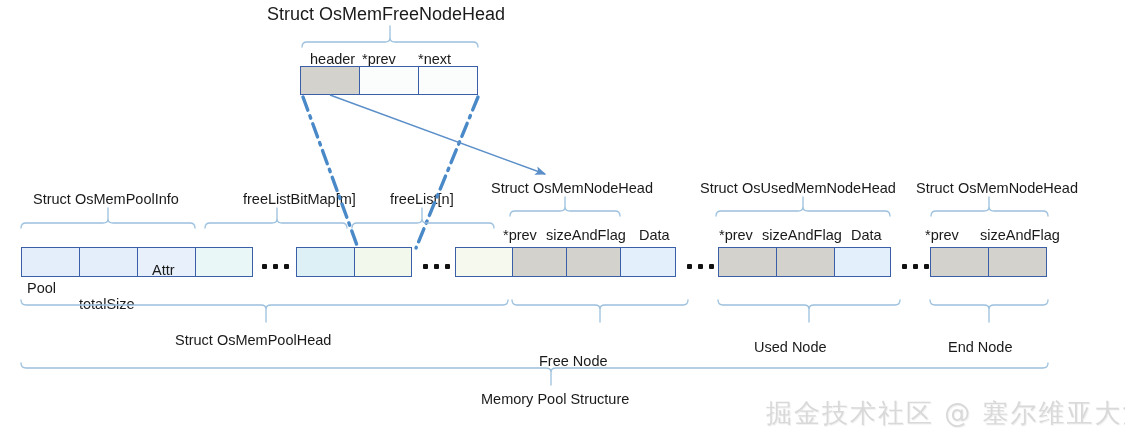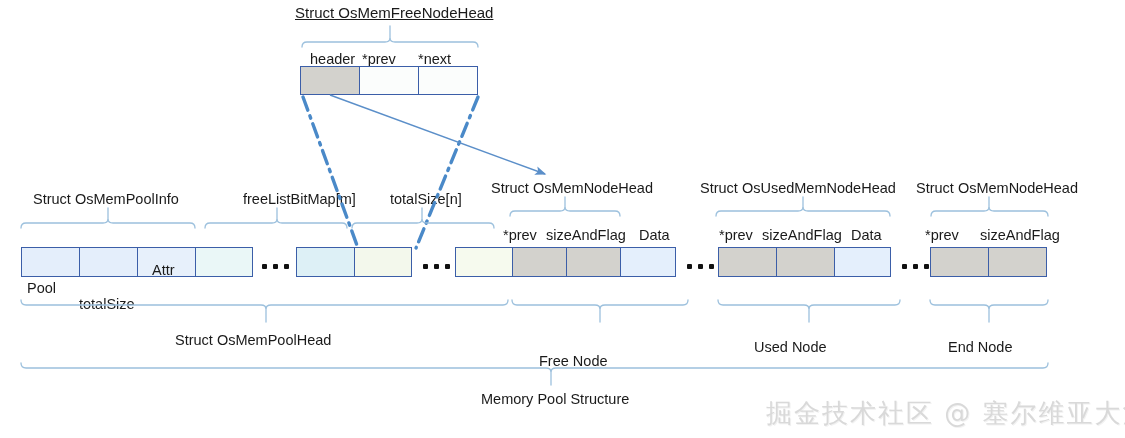--- a/index.html
+++ b/index.html
@@ -66,35 +66,35 @@
     text-shadow: 1px 1px 0 #f2f2f2;
     white-space: nowrap;
     font-family: "DejaVu Sans", sans-serif;
   }
 </style>
 </head>
 <body>
 
 <div id="canvas">
 
-  <div class="lbl" style="left:295px; top:5px; font-size:15px;text-decoration:underline;">Struct OsMemFreeNodeHead</div>
+  <div class="lbl" style="left:267px; top:5px; font-size:18px;">Struct OsMemFreeNodeHead</div>
 
   <div class="lbl" style="left:310px; top:52px;">header</div>
   <div class="lbl" style="left:362px; top:52px;">*prev</div>
   <div class="lbl" style="left:418px; top:52px;">*next</div>
 
   <div class="cellrow" style="left:300px; top:66px; width:180px; height:29px;">
     <div class="cell" style="width:60px; background:#d3d2cd;"></div>
     <div class="cell" style="width:60px; background:#fbfdfc;"></div>
     <div class="cell" style="width:60px; background:#fbfdfc;"></div>
   </div>
 
   <div class="lbl" style="left:33px; top:192px;">Struct OsMemPoolInfo</div>
   <div class="lbl" style="left:219px; top:192px;margin-left:24px;">freeListBitMap[m]</div>
-  <div class="lbl" style="left:390px; top:192px;">totalSize[n]</div>
+  <div class="lbl" style="left:390px; top:192px;">freeList[n]</div>
   <div class="lbl" style="left:491px; top:181px;">Struct OsMemNodeHead</div>
   <div class="lbl" style="left:700px; top:181px;">Struct OsUsedMemNodeHead</div>
   <div class="lbl" style="left:916px; top:181px;">Struct OsMemNodeHead</div>
 
   <div class="lbl" style="left:503px; top:228px;">*prev</div>
   <div class="lbl" style="left:546px; top:228px;">sizeAndFlag</div>
   <div class="lbl" style="left:639px; top:228px;">Data</div>
 
   <div class="lbl" style="left:719px; top:228px;">*prev</div>
   <div class="lbl" style="left:762px; top:228px;">sizeAndFlag</div>

